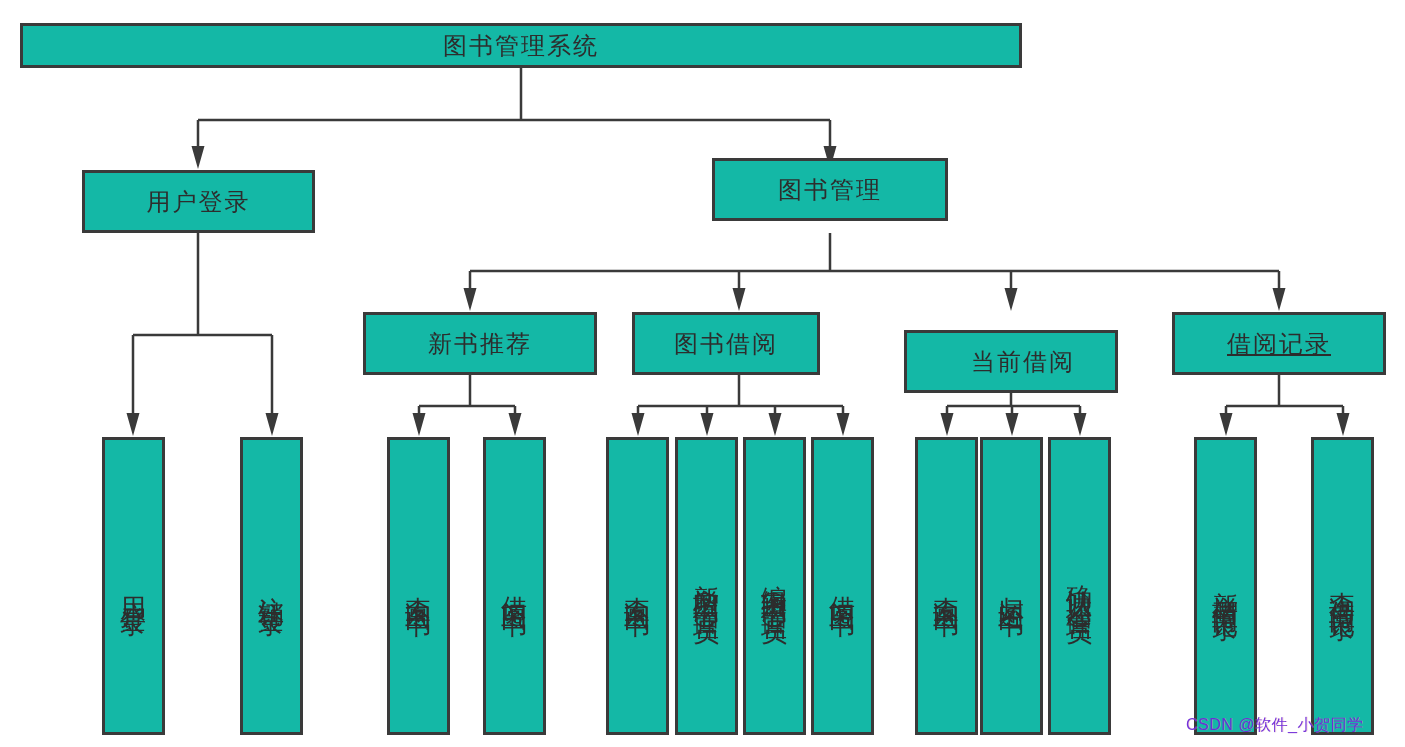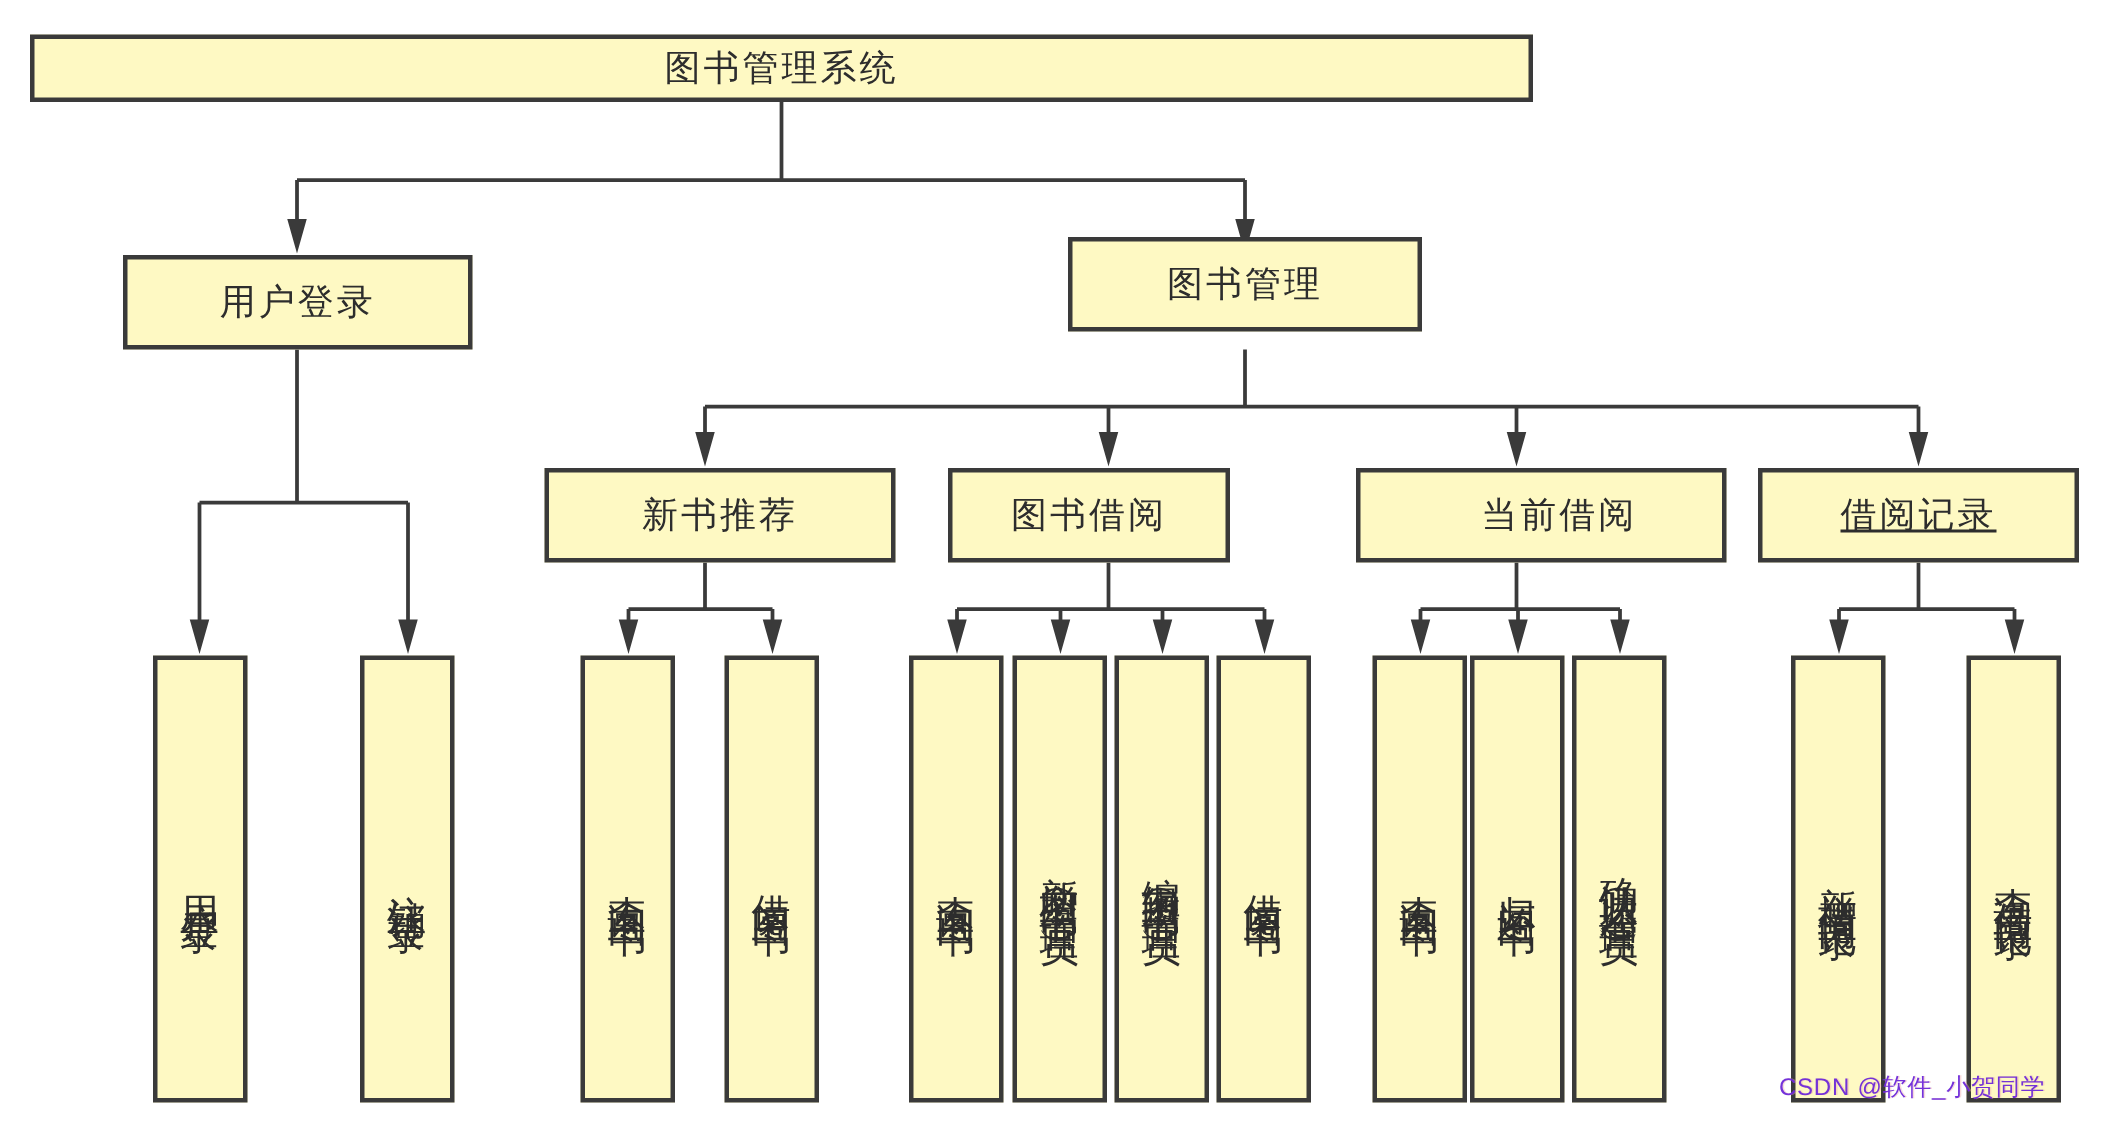--- a/index.html
+++ b/index.html
@@ -13,21 +13,21 @@
   }
   .wires {
     position: absolute;
     left: 0; top: 0;
     width: 1405px; height: 747px;
     pointer-events: none;
   }
   .node {
     position: absolute;
     box-sizing: border-box;
-    background: #fef9c3;
+    background: #14b8a6;
     border: 3px solid #3a3a3a;
     color: #2d2d2d;
     display: flex;
     align-items: center;
     justify-content: center;
     text-align: center;
     line-height: 1;
     font-size: 24px;
     letter-spacing: 2px;
     z-index: 2;
@@ -79,21 +79,21 @@
              M1219.5 413 L1232.5 413 L1226 436 Z  M1336.5 413 L1349.5 413 L1343 436 Z"></path>
   </svg>
 
   <div class="node" style="left:20px; top:23px; width:1002px; height:45px;">图书管理系统</div>
 
   <div class="node" style="left:82px; top:170px; width:233px; height:63px;">用户登录</div>
   <div class="node" style="left:712px; top:158px; width:236px; height:63px;">图书管理</div>
 
   <div class="node" style="left:363px; top:312px; width:234px; height:63px;font-family:Liberation Serif, serif;">新书推荐</div>
   <div class="node" style="left:632px; top:312px; width:188px; height:63px;">图书借阅</div>
-  <div class="node" style="left:904px; top:312px; width:247px; height:63px;padding-left:24px;">当前借阅</div>
+  <div class="node" style="left:904px; top:330px; width:214px; height:63px;padding-left:24px;">当前借阅</div>
   <div class="node" style="left:1172px; top:312px; width:214px; height:63px;text-decoration:underline;">借阅记录</div>
 
   <div class="node v" style="left:102px; top:437px; width:63px; height:298px;">用户登录</div>
   <div class="node v" style="left:240px; top:437px; width:63px; height:298px;">注销登录</div>
 
   <div class="node v" style="left:387px; top:437px; width:63px; height:298px;">查询图书</div>
   <div class="node v" style="left:483px; top:437px; width:63px; height:298px;">借阅图书</div>
 
   <div class="node v" style="left:606px; top:437px; width:63px; height:298px;">查询图书</div>
   <div class="node v" style="left:675px; top:437px; width:63px; height:298px;">新增图书（管理员）</div>

